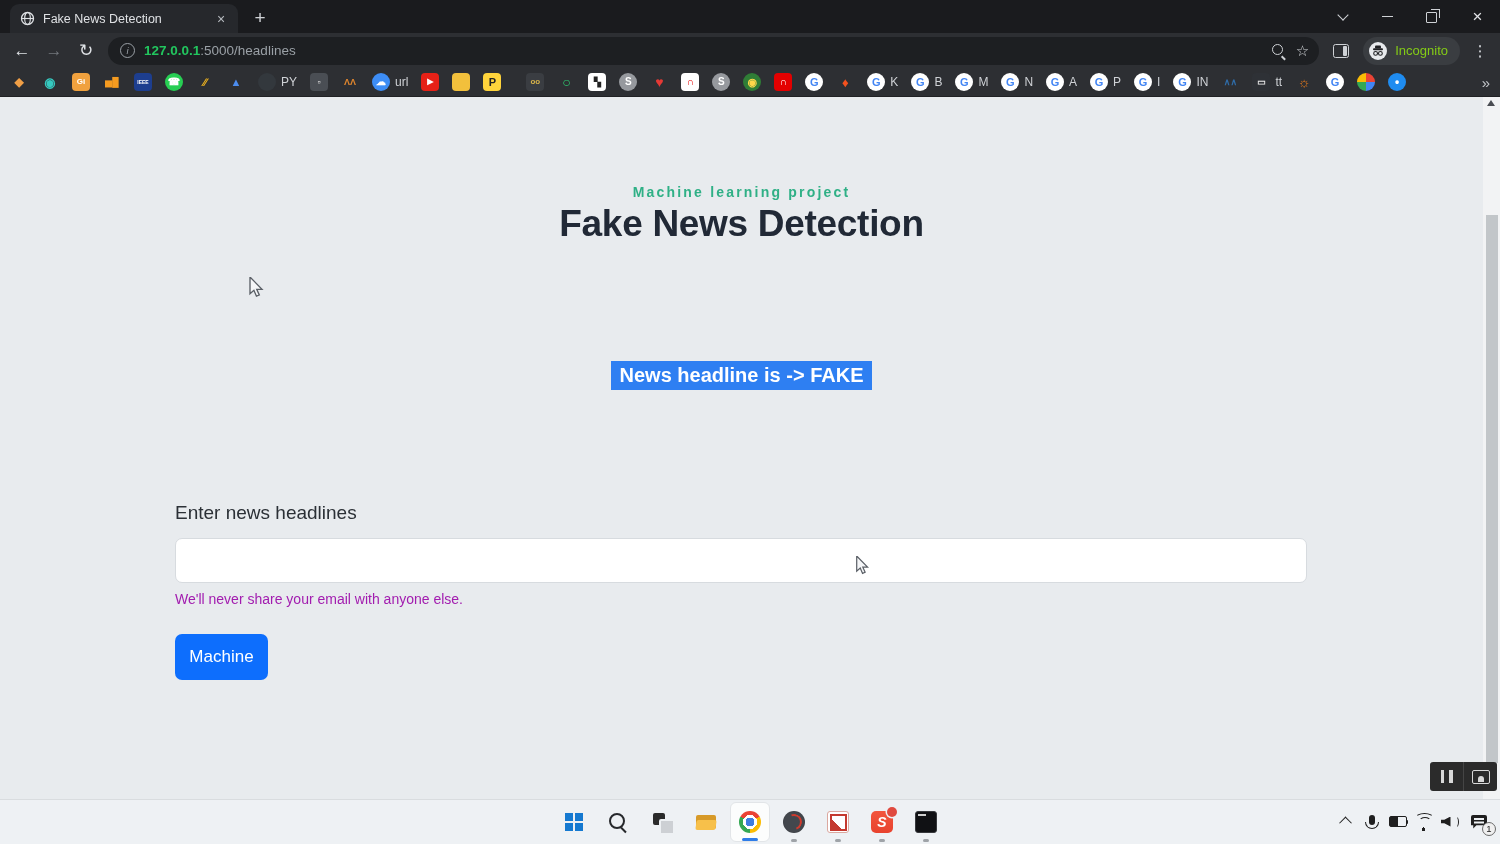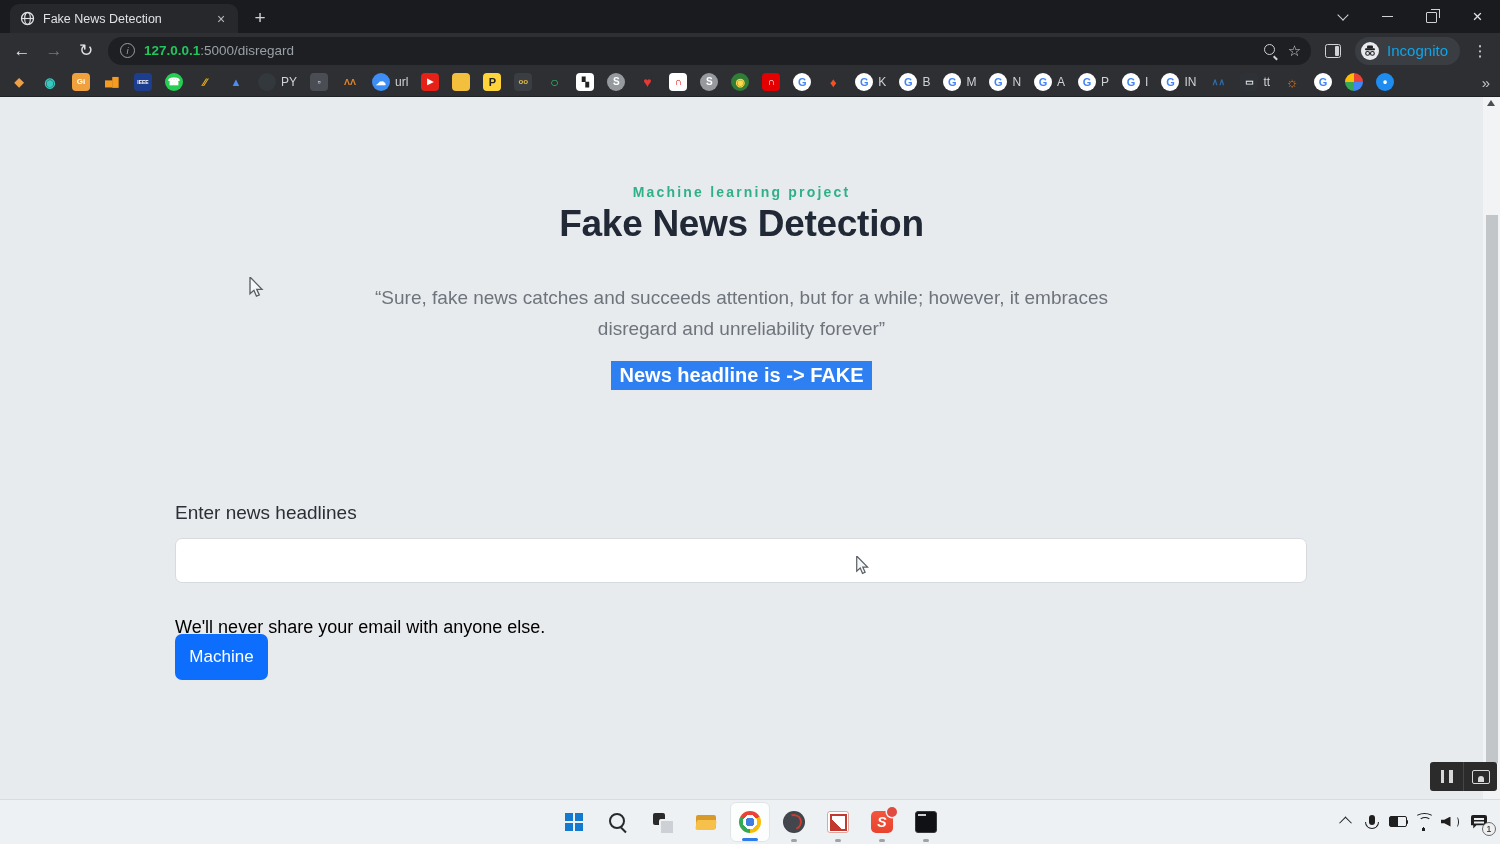--- a/index.html
+++ b/index.html
@@ -28,21 +28,21 @@
   .url-text{flex:1;font-size:13.5px;white-space:nowrap;overflow:hidden}
   .url-host{color:#22c55e;font-weight:bold}
   .url-rest{color:#9aa0a6}
   .zoom-ic{width:16px;height:16px;position:relative;flex:none}
   .zoom-ic::before{content:"";position:absolute;left:1px;top:1px;width:9px;height:9px;border:1.6px solid #cfd2d6;border-radius:50%}
   .zoom-ic::after{content:"";position:absolute;right:1px;bottom:0;width:5px;height:1.7px;background:#cfd2d6;transform:rotate(45deg)}
   .star-ic{color:#cfd2d6;font-size:15px;flex:none}
   .sidepanel-ic{width:16px;height:14px;border:1.5px solid #cfd2d6;border-radius:2.5px;position:relative;margin:0 6px}
   .sidepanel-ic::after{content:"";position:absolute;right:1px;top:1px;bottom:1px;width:4px;background:#cfd2d6;border-radius:1px}
   .incognito-badge{height:28px;background:#3a3d41;border-radius:14px;display:flex;align-items:center;gap:7px;padding:0 12px 0 5px;margin:0 4px}
-  .incog-label{color:#0ea5e9;font-size:15px}
+  .incog-label{color:#84cc16;font-size:13px}
   .menu-dots{color:#dfe2e6;font-size:15px;width:24px;text-align:center;letter-spacing:0}
 
   .bookmarks-bar{height:29px;background:#2d2f33;display:flex;align-items:center;padding:0 10px;gap:13px;overflow:hidden;border-bottom:1px solid #202124}
   .bm{display:flex;align-items:center;gap:5px;flex:none}
   .bm-ic{width:18px;height:18px;display:flex;align-items:center;justify-content:center;border-radius:4px;font-weight:bold;font-size:11px;line-height:1}
   .bm-ic.circle{border-radius:50%}
   .bm-ic.plain{background:transparent;font-size:13px}
   .bm-ic.photos{border-radius:50%;background:conic-gradient(#ea4335 0 90deg,#4285f4 90deg 180deg,#34a853 180deg 270deg,#fbbc05 270deg 360deg)}
   .bm-label{font-size:12px;color:#cfd2d6}
   .bm-label:empty{display:none}
@@ -51,21 +51,21 @@
   
   .page{position:relative;height:702px;background:#e8ebee;overflow:hidden}
   .centered{position:absolute;left:0;width:1483px;text-align:center}
   .eyebrow{top:87px;font-size:14px;font-weight:bold;letter-spacing:2.2px;color:#2fb086}
   .page-title{top:106px;font-size:37px;font-weight:bold;color:#212936;letter-spacing:-0.3px}
   .quote{top:185px;font-size:19px;color:#6e747c;line-height:31px}
   .result-wrap{top:264px}
   .result{display:inline-block;background:#2e7ff2;color:#ffffff;font-size:20px;font-weight:bold;padding:3px 9px}
   .form-label{position:absolute;left:175px;top:405px;font-size:19px;color:#2b3036}
   .headline-input{position:absolute;left:175px;top:441px;width:1132px;height:45px;background:#ffffff;border:1px solid #d7dbdf;border-radius:7px;font-size:16px;padding:0 12px;color:#212529;outline:none}
-  .helper{position:absolute;left:175px;top:520px;font-size:18px;color:#000000}
+  .helper{position:absolute;left:175px;top:494px;font-size:14px;color:#a21caf}
   .submit-btn{position:absolute;left:175px;top:537px;width:93px;height:46px;background:#0d6efd;border:none;border-radius:7px;color:#ffffff;font-size:17px;cursor:pointer}
 
   
   .scrollbar{position:absolute;right:0;top:0;width:17px;height:702px;background:#f2f3f4}
   .sb-up{position:absolute;top:3px;left:4px;width:0;height:0;border-left:4.5px solid transparent;border-right:4.5px solid transparent;border-bottom:6px solid #4a4d52}
   .sb-thumb{position:absolute;top:118px;left:2.5px;width:12px;height:548px;background:#c2c6c9}
 
   
   .float-control{position:absolute;left:1430px;top:762px;width:67px;height:29px;background:#2b2b2b;border-radius:3px;display:flex;z-index:40}
   .fc-btn{flex:1;display:flex;align-items:center;justify-content:center;position:relative}
@@ -147,21 +147,21 @@
     <div class="wc wc-close">×</div>
   </div>
 </div>
 
 <div class="toolbar">
   <div class="nav-btn">←</div>
   <div class="nav-btn dim">→</div>
   <div class="nav-btn">↻</div>
   <div class="omnibox">
     <span class="info-ic">i</span>
-    <span class="url-text"><span class="url-host">127.0.0.1</span><span class="url-rest">:5000/disregard</span></span>
+    <span class="url-text"><span class="url-host">127.0.0.1</span><span class="url-rest">:5000/headlines</span></span>
     <span class="zoom-ic"></span>
     <span class="star-ic">☆</span>
   </div>
   <div class="sidepanel-ic"></div>
   <div class="incognito-badge">
     <span style="display:flex">
       <svg width="20" height="20" viewBox="0 0 20 20">
           <circle cx="10" cy="10" r="9" fill="#e8eaed"></circle>
           <rect x="5" y="7.2" width="10" height="2" rx="1" fill="#202124"></rect>
           <rect x="7" y="4.6" width="6" height="3" rx="1" fill="#202124"></rect>
@@ -246,21 +246,21 @@
       <span class="bm-ic sq" style="background: rgb(242, 192, 60); color: rgb(154, 110, 18);"></span>
 
     </span>
 
     <span class="bm">
       <span class="bm-ic sq" style="background: rgb(255, 212, 59); color: rgb(34, 34, 34); font-size: 11px;">P</span>
 
     </span>
 
     <span class="bm">
-      <span class="bm-ic sq" style="background: rgb(58, 61, 66); color: rgb(215, 179, 74); font-size: 8px;">oo</span>
+      <span class="bm-ic sq" style="background: rgb(58, 61, 66); color: rgb(215, 179, 74); font-size: 8px; margin-left: 12px;">oo</span>
 
     </span>
 
     <span class="bm">
       <span class="bm-ic sq plain" style="color: rgb(46, 204, 113); font-size: 14px;">○</span>
 
     </span>
 
     <span class="bm">
       <span class="bm-ic sq" style="background: rgb(255, 255, 255); color: rgb(34, 34, 34); font-size: 9px;">▚</span>
@@ -377,24 +377,20 @@
 
     </span>
   </div>
 <div style="position:absolute;top:68px;right:10px;height:29px;display:flex;align-items:center;z-index:5">
   <span class="bm-overflow">»</span>
 </div>
 
 <div class="page">
   <div class="centered eyebrow">Machine learning project</div>
   <h1 class="centered page-title">Fake News Detection</h1>
-  <div class="centered quote">
-    <div>“Sure, fake news catches and succeeds attention, but for a while; however, it embraces</div>
-    <div>disregard and unreliability forever”</div>
-  </div>
   <div class="centered result-wrap">
     <span class="result">News headline is -&gt; FAKE</span>
   </div>
 
   <label class="form-label">Enter news headlines</label>
   <input class="headline-input" type="text" value="" style="">
   <div class="helper">We'll never share your email with anyone else.</div>
   <button class="submit-btn">Machine</button>
 
   <div class="scrollbar">

